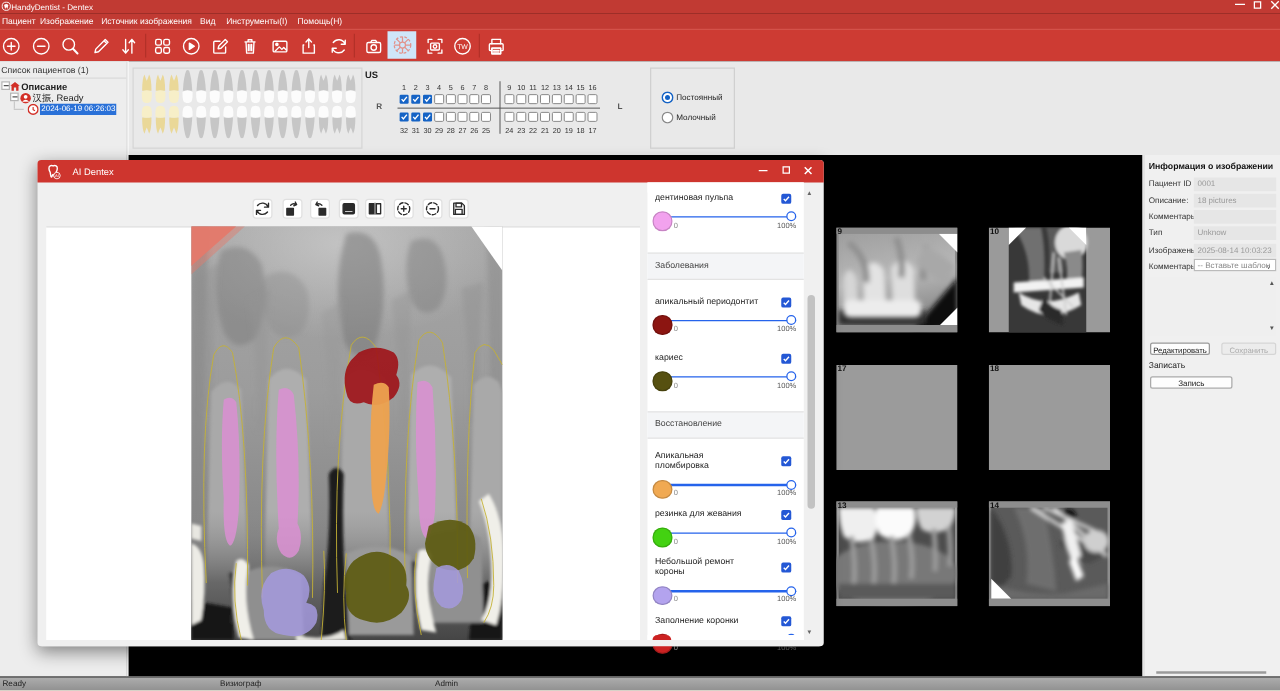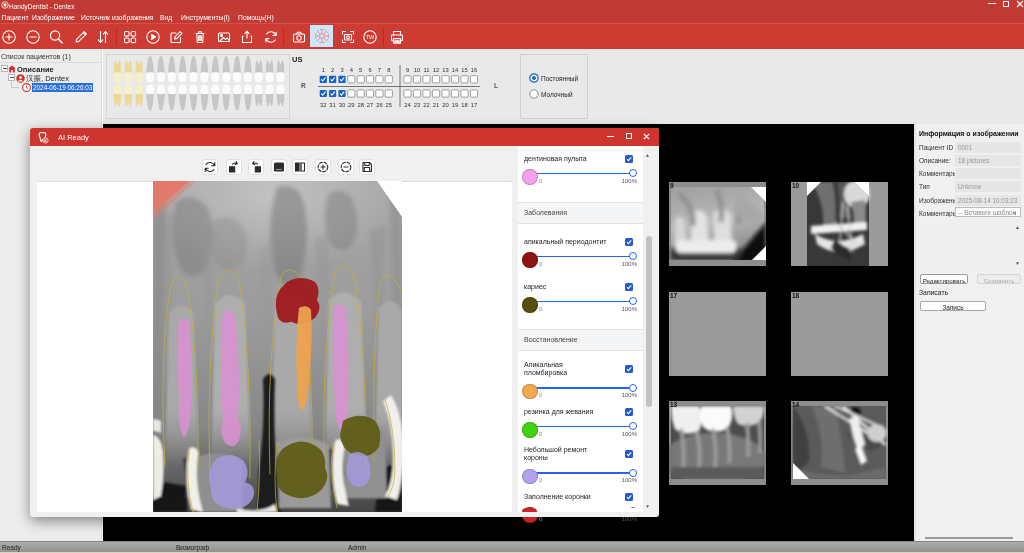--- a/index.html
+++ b/index.html
@@ -115,21 +115,21 @@
     <path d="M4 0.5 L7.8 3.6 H6.8 V7.5 H4.9 V5 H3.1 V7.5 H1.2 V3.6 H0.2 Z" fill="#d22f27"></path>
   </svg>
 <div class="abs" style="left:17px;top:64.5px;font-size:7.5px;font-weight:bold;color:#222;">Описание</div>
 <div class="abs" style="left:8px;top:74px;width:7px;height:7px;border:1px solid #b5b5b5;background:#fff;"></div>
 <div class="abs" style="left:9.5px;top:77px;width:4px;height:1px;background:#555;"></div>
 <svg class="abs" style="left:15.5px;top:73.5px" width="9" height="9" viewBox="0 0 9 9">
     <circle cx="4.5" cy="4.5" r="4.2" fill="#d22f27"></circle>
     <circle cx="4.5" cy="3.4" r="1.5" fill="#fff"></circle>
     <path d="M1.7 7.4 Q4.5 4.2 7.3 7.4 Z" fill="#fff"></path>
   </svg>
-<div class="abs" style="left:26px;top:73.5px;font-size:7.5px;color:#222;">汉振, Dentex</div>
+<div class="abs" style="left:26px;top:73.5px;font-size:7.5px;color:#222;">汉振, Ready</div>
 <div class="abs" style="left:11px;top:81px;width:1px;height:6px;background:#c9c9c9;"></div>
 <div class="abs" style="left:11px;top:86.5px;width:8px;height:1px;background:#c9c9c9;"></div>
 <svg class="abs" style="left:22px;top:82.5px" width="9" height="9" viewBox="0 0 9 9">
     <circle cx="4.5" cy="4.5" r="3.9" fill="#fff" stroke="#d22f27" stroke-width="1.1"></circle>
     <path d="M4.5 2.6 V4.7 L6 5.6" stroke="#d22f27" stroke-width="0.9" fill="none"></path>
   </svg>
 <div class="abs" style="left:31.5px;top:82.5px;width:61px;height:9px;background:#2a71d8;"></div>
 <div class="abs" style="left:33px;top:84px;font-size:6.4px;color:#fff;white-space:nowrap;">2024-06-19 06:26:03</div>
 <div class="abs" style="left:106px;top:54px;width:184px;height:65px;border:1px solid #d6d6d6;"></div>
 <svg class="abs" style="left:106px;top:54px" width="184" height="65" viewBox="0 0 184 65">
@@ -429,21 +429,21 @@
 <div class="abs" style="left:176px;top:544px;font-size:6.5px;color:#222;">Визиограф</div>
 <div class="abs" style="left:348px;top:544px;font-size:6.5px;color:#222;">Admin</div>
 <div class="abs" style="left:0;top:552px;width:1024px;height:1px;background:#d8d2c8;"></div>
 <div class="abs" style="left:30px;top:128px;width:629px;height:389px;background:#f0f0f0;border-radius:3px;box-shadow:0 4px 14px rgba(0,0,0,0.45);"></div>
 <div class="abs" style="left:30px;top:128px;width:629px;height:18px;background:#ce352e;border-radius:3px 3px 0 0;"></div>
 <svg class="abs" style="left:36px;top:130.5px" width="13" height="13" viewBox="0 0 14 14">
     <path d="M3.4 4.2 C3.2 2 5.2 1 7 1.9 C8.8 1 10.8 2 10.6 4.2 C10.5 5.6 10 6.6 9.5 7.5 C9.2 9.1 9.1 11.5 8.5 11.5 C7.8 11.5 7.9 9.3 7 9.3 C6.1 9.3 6.2 11.5 5.5 11.5 C4.9 11.5 4.8 9.1 4.5 7.5 C4 6.6 3.5 5.6 3.4 4.2 Z" fill="none" stroke="#fff" stroke-width="1.2"></path>
     <circle cx="10.3" cy="10.2" r="2.8" fill="#ce352e" stroke="#fff" stroke-width="0.75"></circle>
     <text x="10.3" y="11.6" font-size="3.6" fill="#fff" text-anchor="middle" font-family="Liberation Sans">AI</text>
   </svg>
-<div class="abs" style="left:58px;top:132.5px;font-size:7.5px;color:#fff;">AI Ready</div>
+<div class="abs" style="left:58px;top:132.5px;font-size:7.5px;color:#fff;">AI Dentex</div>
 <div class="abs" style="left:607px;top:136px;width:7px;height:1.2px;background:#fff;"></div>
 <div class="abs" style="left:626px;top:133px;width:6px;height:6px;border:1.2px solid #fff;"></div>
 <svg class="abs" style="left:643px;top:133px" width="7" height="7" viewBox="0 0 7 7">
     <path d="M0.8 0.8 L6.2 6.2 M6.2 0.8 L0.8 6.2" stroke="#fff" stroke-width="1.2"></path>
   </svg>
 <div class="abs" style="left:202px;top:159px;width:16px;height:16px;background:#fff;border:1px solid #e0e0e0;border-radius:3px;"></div>
 <svg class="abs" style="left:203px;top:160px" width="14" height="14" viewBox="0 0 14 14" fill="none" stroke="#2b2b2b" stroke-width="1.1" stroke-linecap="round" stroke-linejoin="round">
     <path d="M11.5 5.5 A5 5 0 0 0 3 4.4 M2.5 8.5 A5 5 0 0 0 11 9.6 M11.8 2.5 V5.7 H8.6 M2.2 11.5 V8.3 H5.4"></path>
   </svg>
 <div class="abs" style="left:226px;top:159px;width:16px;height:16px;background:#fff;border:1px solid #e0e0e0;border-radius:3px;"></div>

